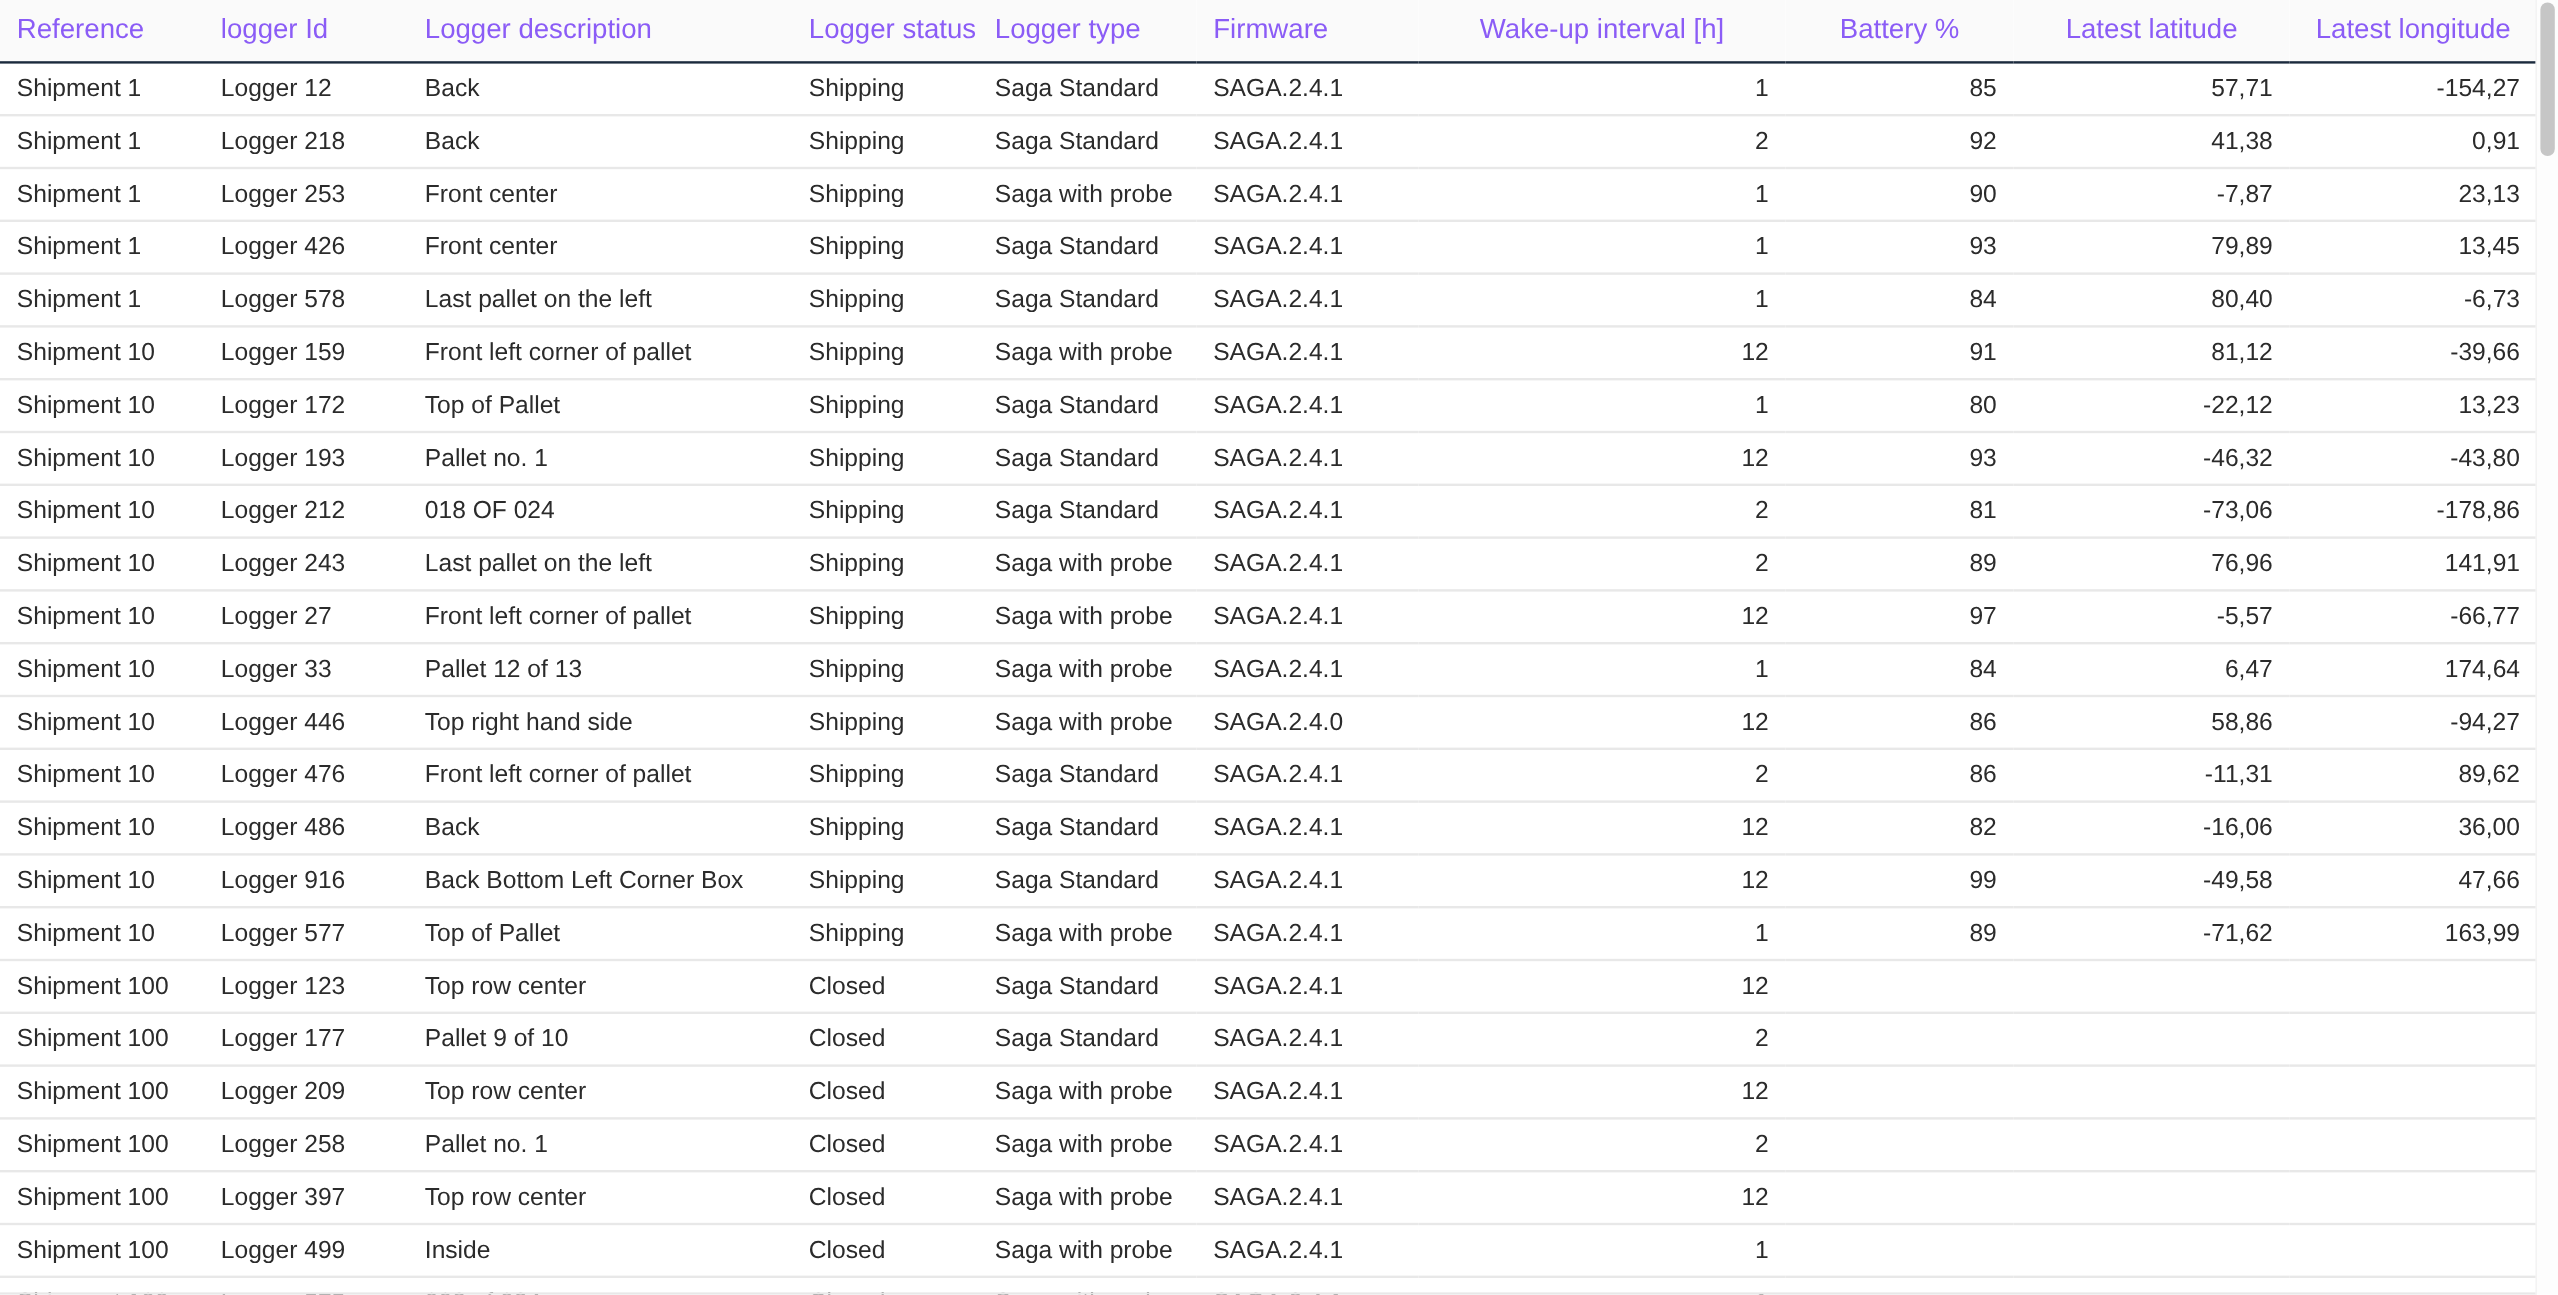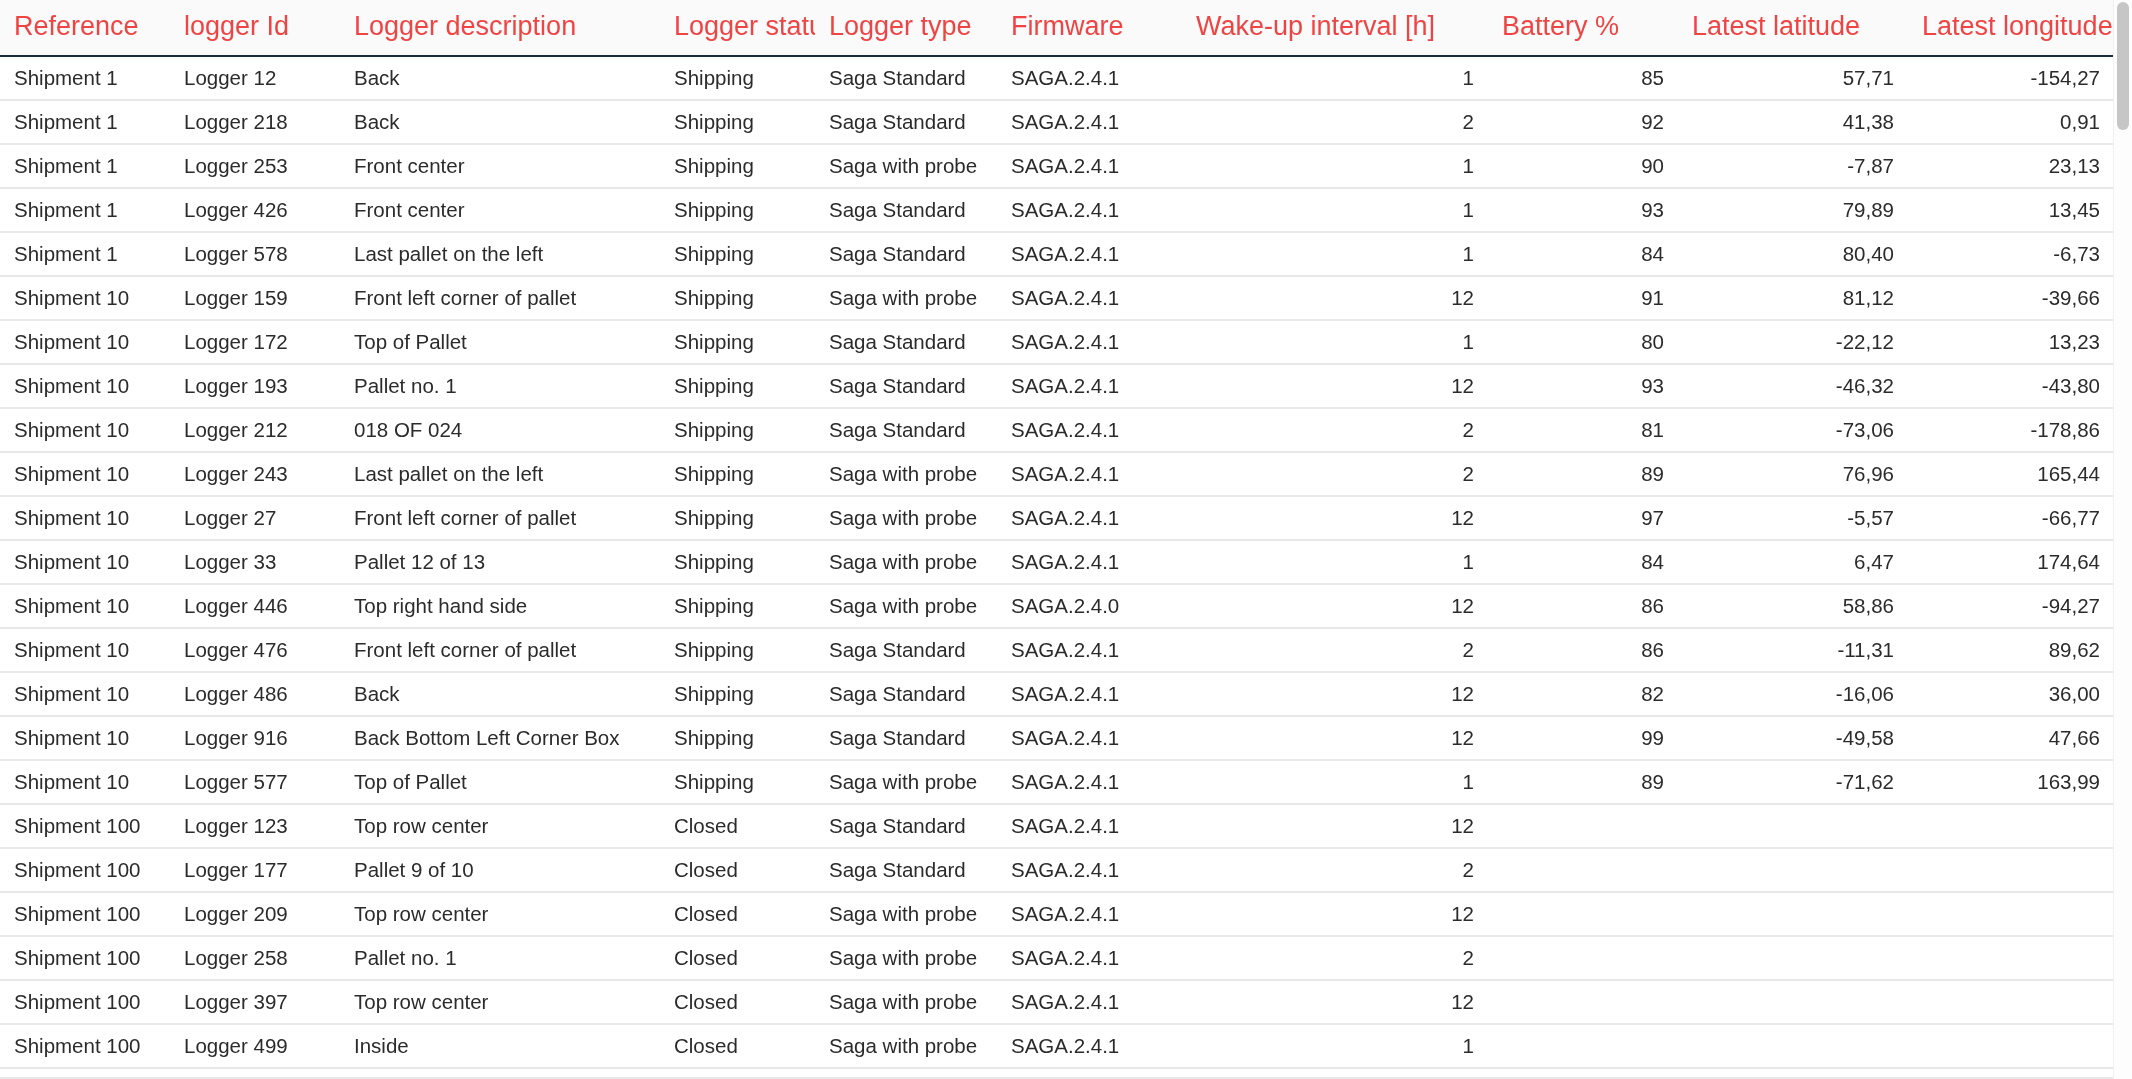--- a/index.html
+++ b/index.html
@@ -36,35 +36,35 @@
   table.data-grid {
     border-collapse: collapse;
     table-layout: fixed;
     width: 2114px;
     font-size: 20.5px;
   }
 
   table.data-grid thead th {
     background: #fafafa;
     font-weight: 400;
-    font-size: 27px;
-    color: #ef4444;
+    font-size: 23px;
+    color: #8b5cf6;
     text-align: left;
     padding: 11px 14px 13px 14px;
     height: 42px;
     box-sizing: border-box;
     vertical-align: middle;
     border-bottom: 2px solid #1b2a3d;
     white-space: nowrap;
     overflow: hidden;
     margin-left: 34px;
   }
 
   table.data-grid thead th.num {
-    text-align: left;
+    text-align: center;
   }
 
   table.data-grid tbody td {
     padding: 9px 14px 9px 14px;
     height: 42px;
     box-sizing: border-box;
     vertical-align: middle;
     border-bottom: 2px solid #e8e8e8;
     white-space: nowrap;
     overflow: hidden;
@@ -262,21 +262,21 @@
           <tr>
             <td class="">Shipment 10</td>
             <td class="">Logger 243</td>
             <td class="">Last pallet on the left</td>
             <td class="">Shipping</td>
             <td class="">Saga with probe</td>
             <td class="">SAGA.2.4.1</td>
             <td class="num">2</td>
             <td class="num">89</td>
             <td class="num">76,96</td>
-            <td class="num">165,44</td>
+            <td class="num">141,91</td>
           </tr>
           <tr>
             <td class="">Shipment 10</td>
             <td class="">Logger 27</td>
             <td class="">Front left corner of pallet</td>
             <td class="">Shipping</td>
             <td class="">Saga with probe</td>
             <td class="">SAGA.2.4.1</td>
             <td class="num">12</td>
             <td class="num">97</td>

